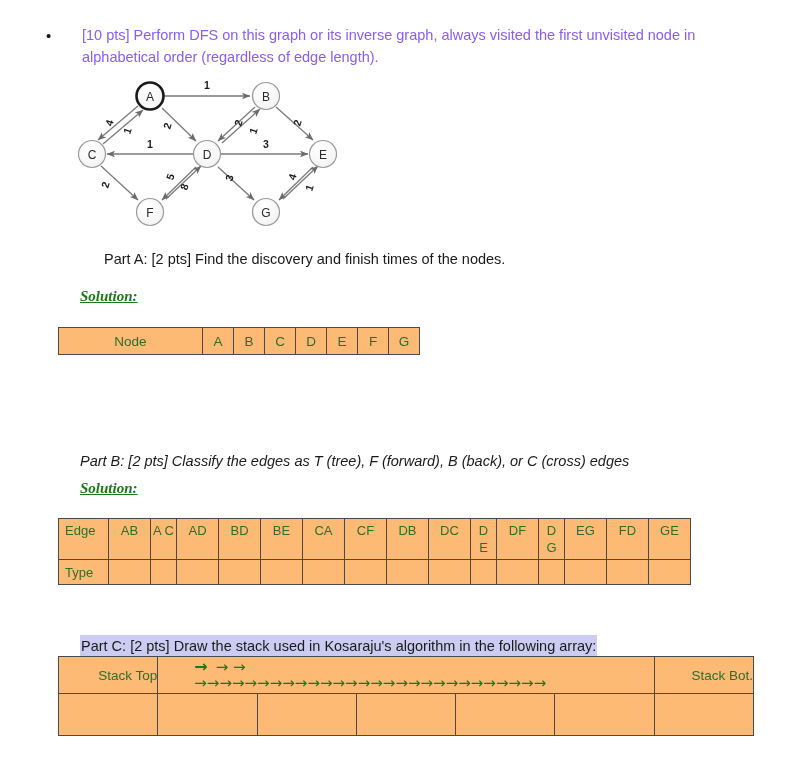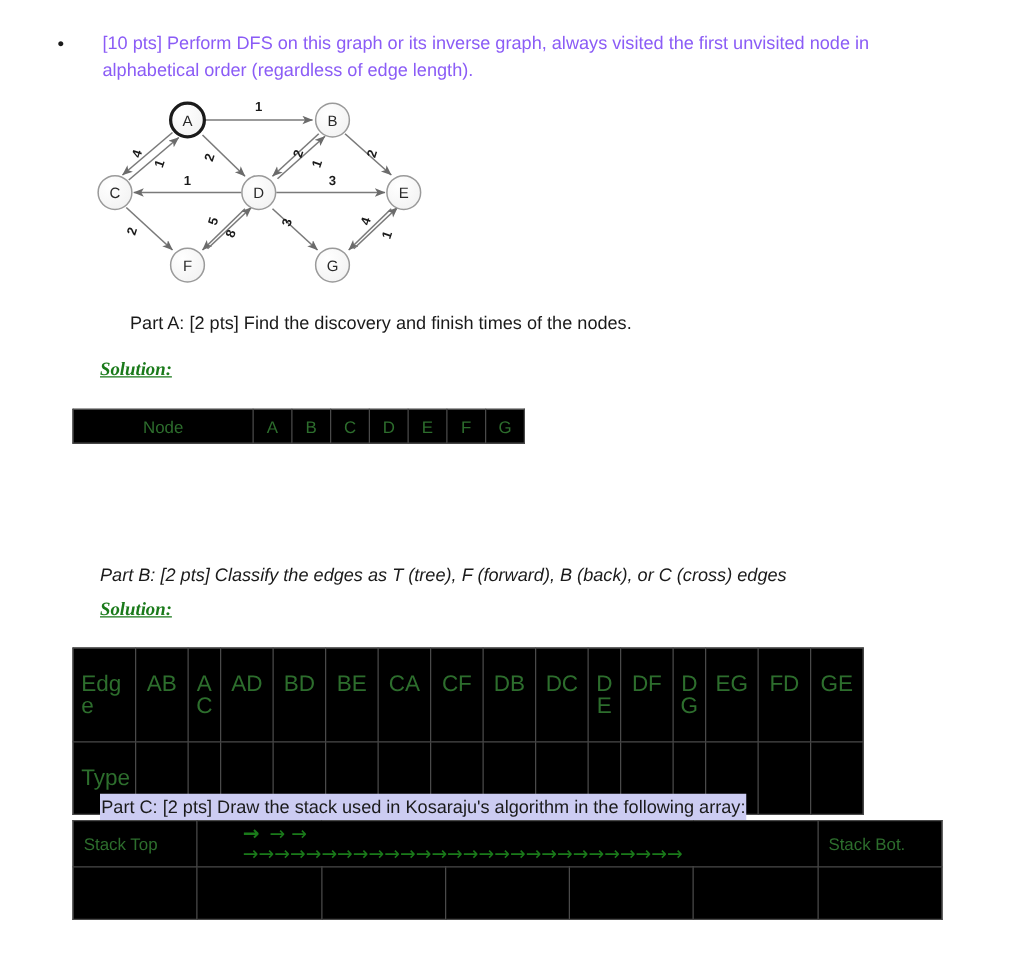--- a/index.html
+++ b/index.html
@@ -81,21 +81,21 @@
     background: #ccccf2;
     padding: 1px 1px;
   }
 
   
   table.doc-table {
     position: absolute;
     border-collapse: collapse;
     font-size: 13.5px;
     color: #2d6e2d;
-    background: #000000;
+    background: #fdba74;
     table-layout: fixed;
   }
   table.doc-table td {
     border: 1px solid #4a4a4a;
     padding: 3px 5px;
     vertical-align: middle;
     line-height: 17px;
     color: #2d6e2d;
     font-family: "Liberation Sans", sans-serif;
   }
@@ -104,33 +104,33 @@
   #node-table { left: 58px; top: 327px; width: 362px; }
   #node-table td { height: 27px; }
   #node-table td.rowlabel { text-align: left; padding-left: 6px; }
   #node-table td.head-node { text-align: center; }
   #node-table td.nodecol { text-align: center; }
 
   
   #edge-table { left: 58px; top: 518px; width: 628px; }
   #edge-table td {
     text-align: center;
-    padding: 20px 2px;
-    font-size: 18px;
+    padding: 3px 2px;
+    font-size: 13px;
     word-break: break-all;
   }
   #edge-table td.head-cell { vertical-align: top; height: 40px; }
   #edge-table td.label-cell { text-align: left; padding-left: 6px; }
   #edge-table tr.type-row td { height: 25px; }
 
   
   #stack-table { left: 58px; top: 656px; width: 696px; }
   #stack-table td { padding: 0; }
   #stack-table td.stack-label {
-    text-align: left;
+    text-align: right;
     padding-left: 8px;
     vertical-align: middle;
     font-size: 13.5px;
   }
   #stack-table td.arrow-cell {
     padding: 2px 0 2px 36px;
     vertical-align: top;
   }
   #stack-table tr.blank-row td { height: 42px; }
 

